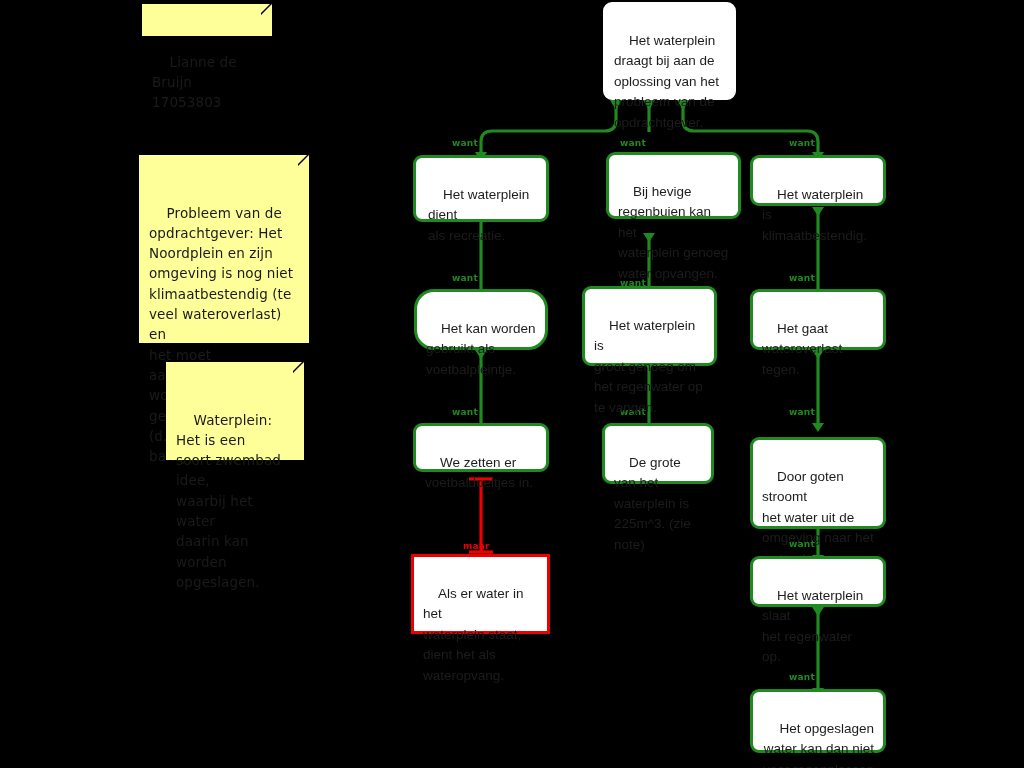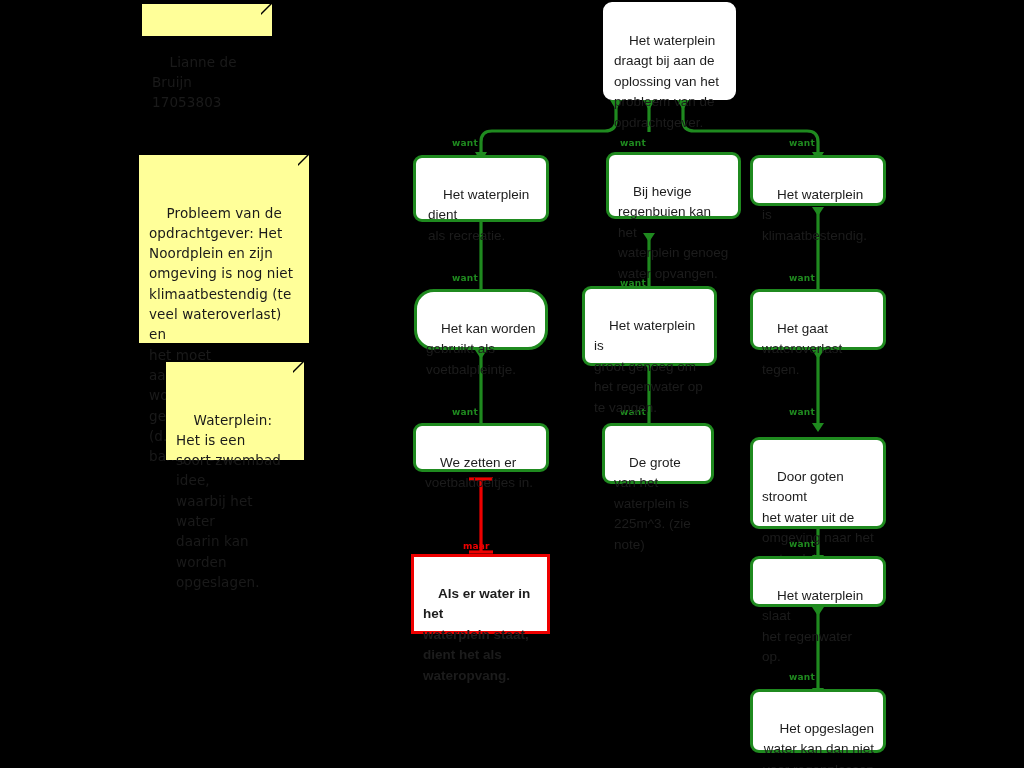--- a/index.html
+++ b/index.html
@@ -201,21 +201,21 @@
   </div>
   <div class="node pro" style="left:414px;top:289px;width:134px;height:61px;border-radius:20px;">
     <span>Het kan worden
 gebruikt als
 voetbalpleintje.</span>
   </div>
   <div class="node pro" style="left:413px;top:423px;width:136px;height:49px;">
     <span>We zetten er
 voetbaldoeltjes in.</span>
   </div>
-  <div class="node con" style="left:411px;top:554px;width:139px;height:80px;font-weight:bold;">
+  <div class="node con" style="left:411px;top:554px;width:139px;height:80px;">
     <span>Als er water in het
 waterplein staat,
 dient het als
 wateropvang.</span>
   </div>
 
   <div class="node pro" style="left:606px;top:152px;width:135px;height:67px;">
     <span>Bij hevige
 regenbuien kan het
 waterplein genoeg

